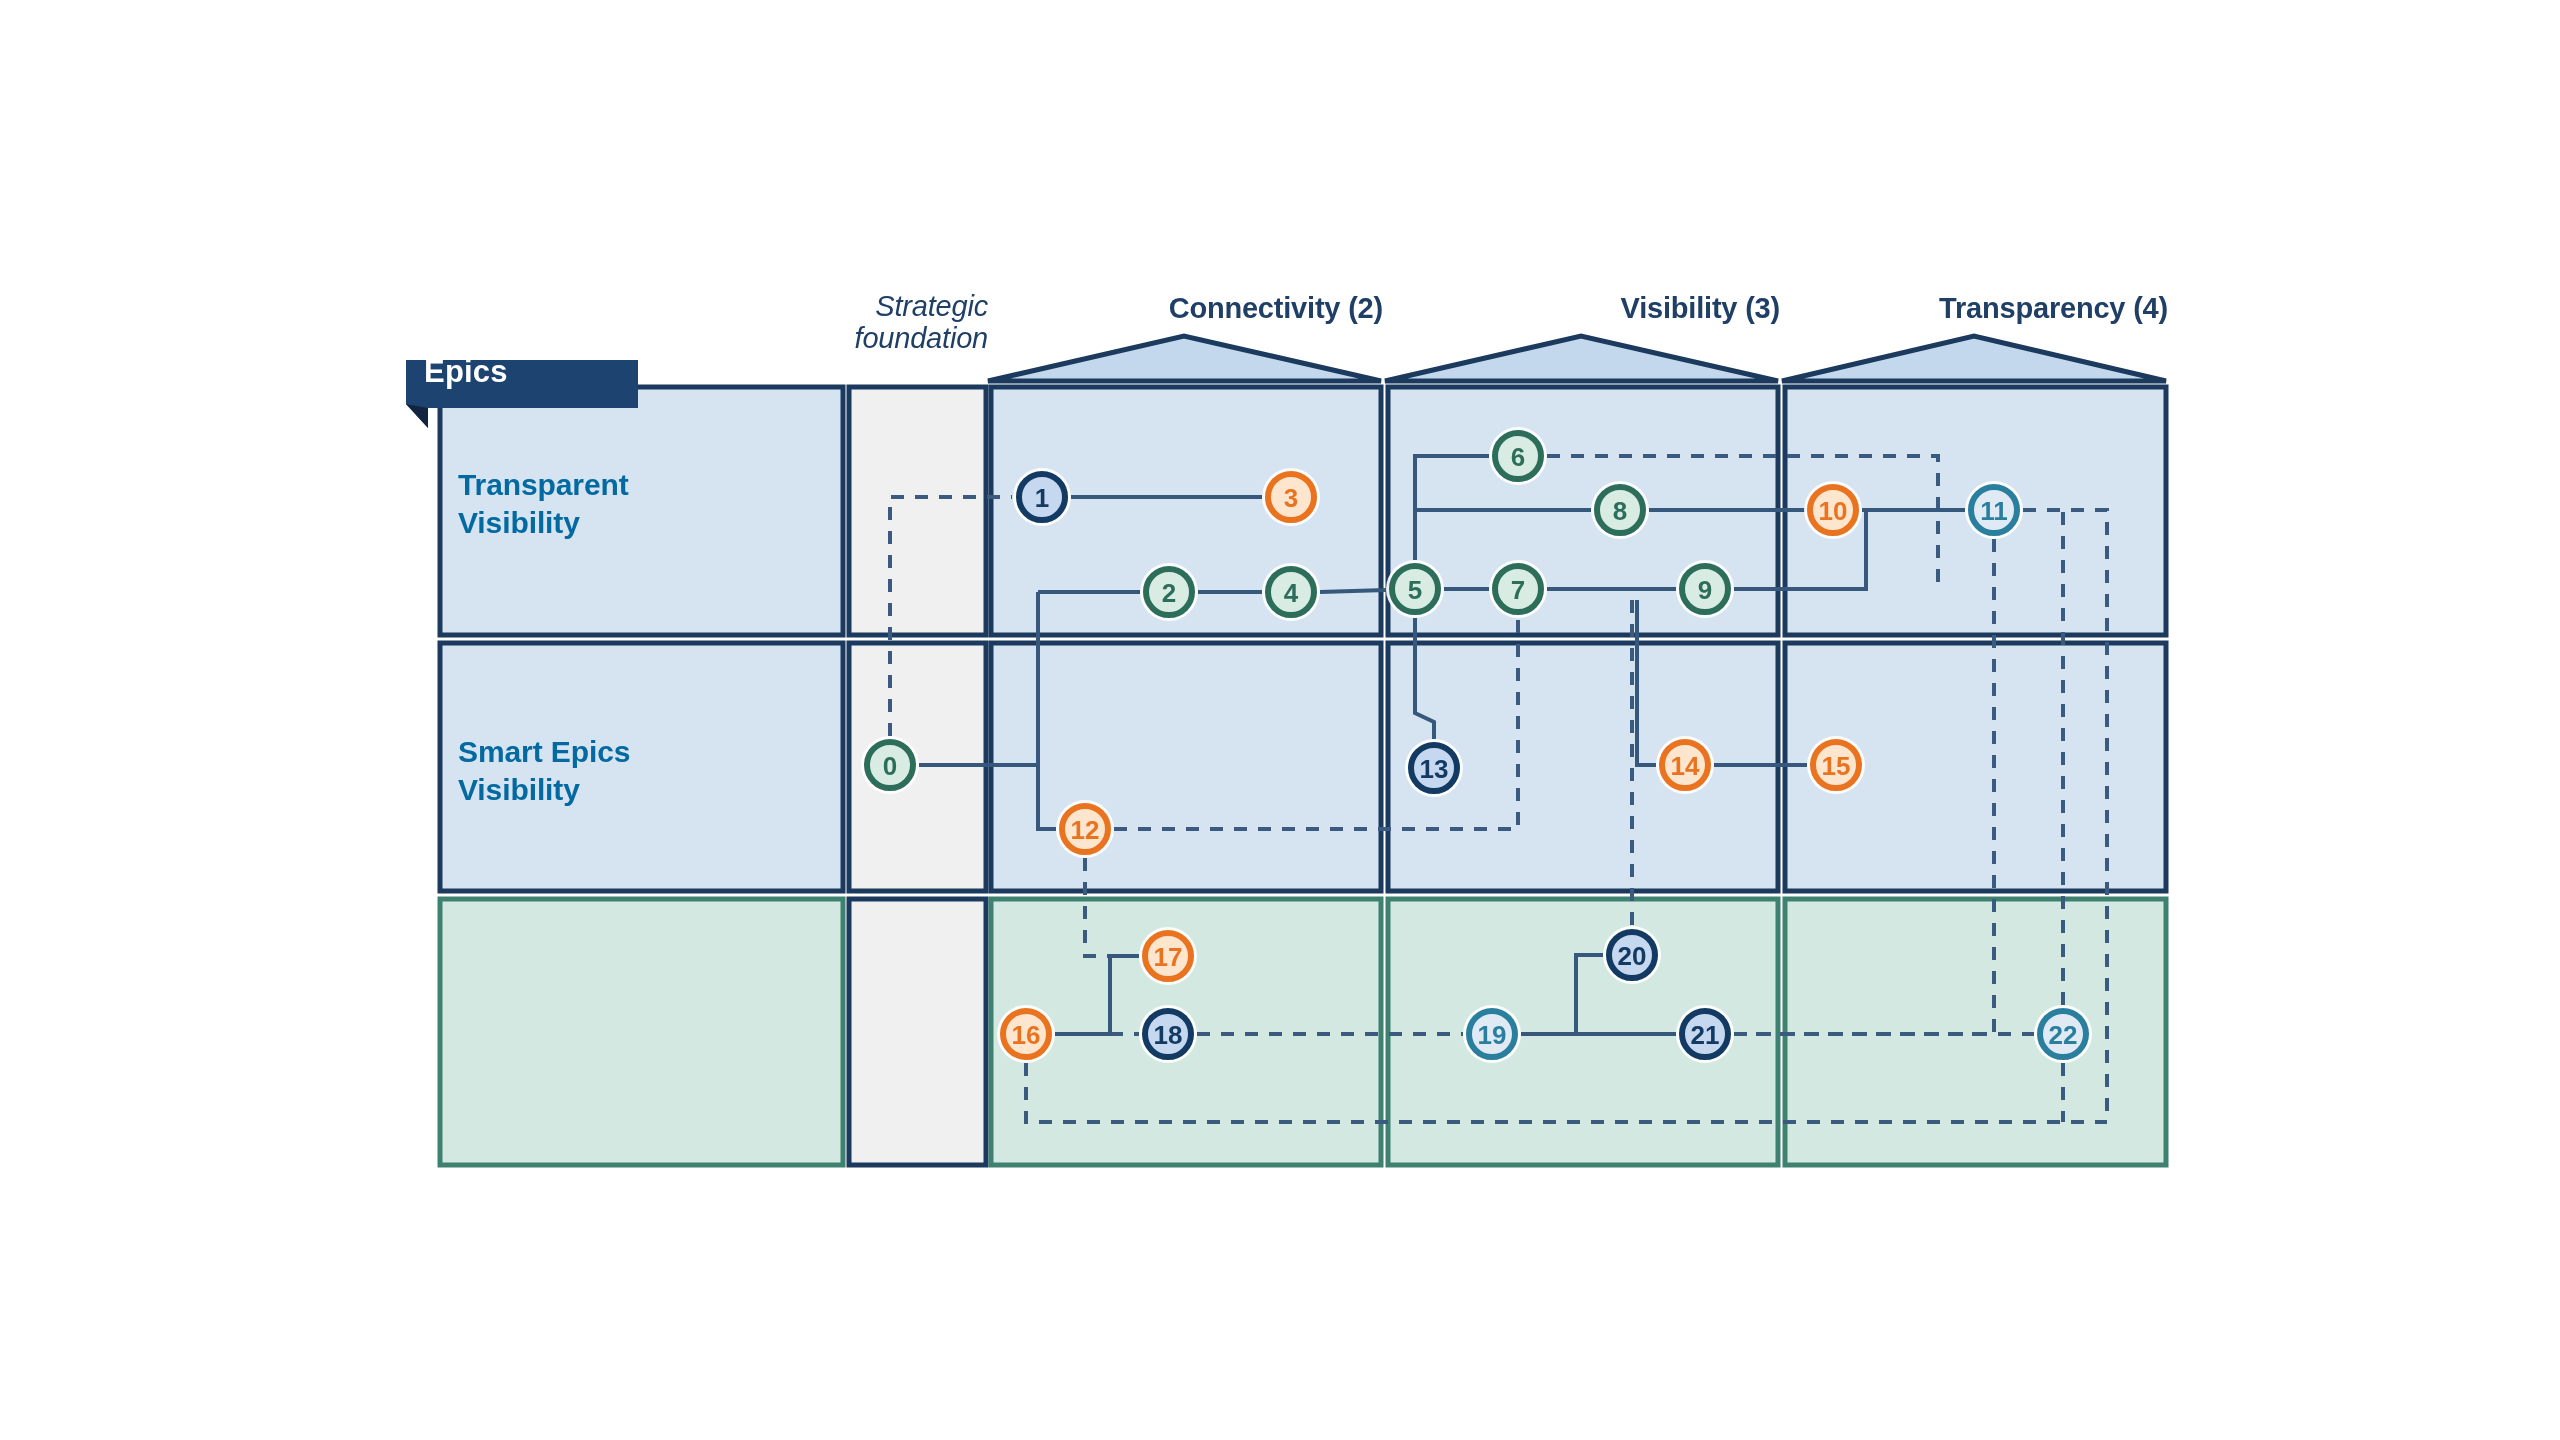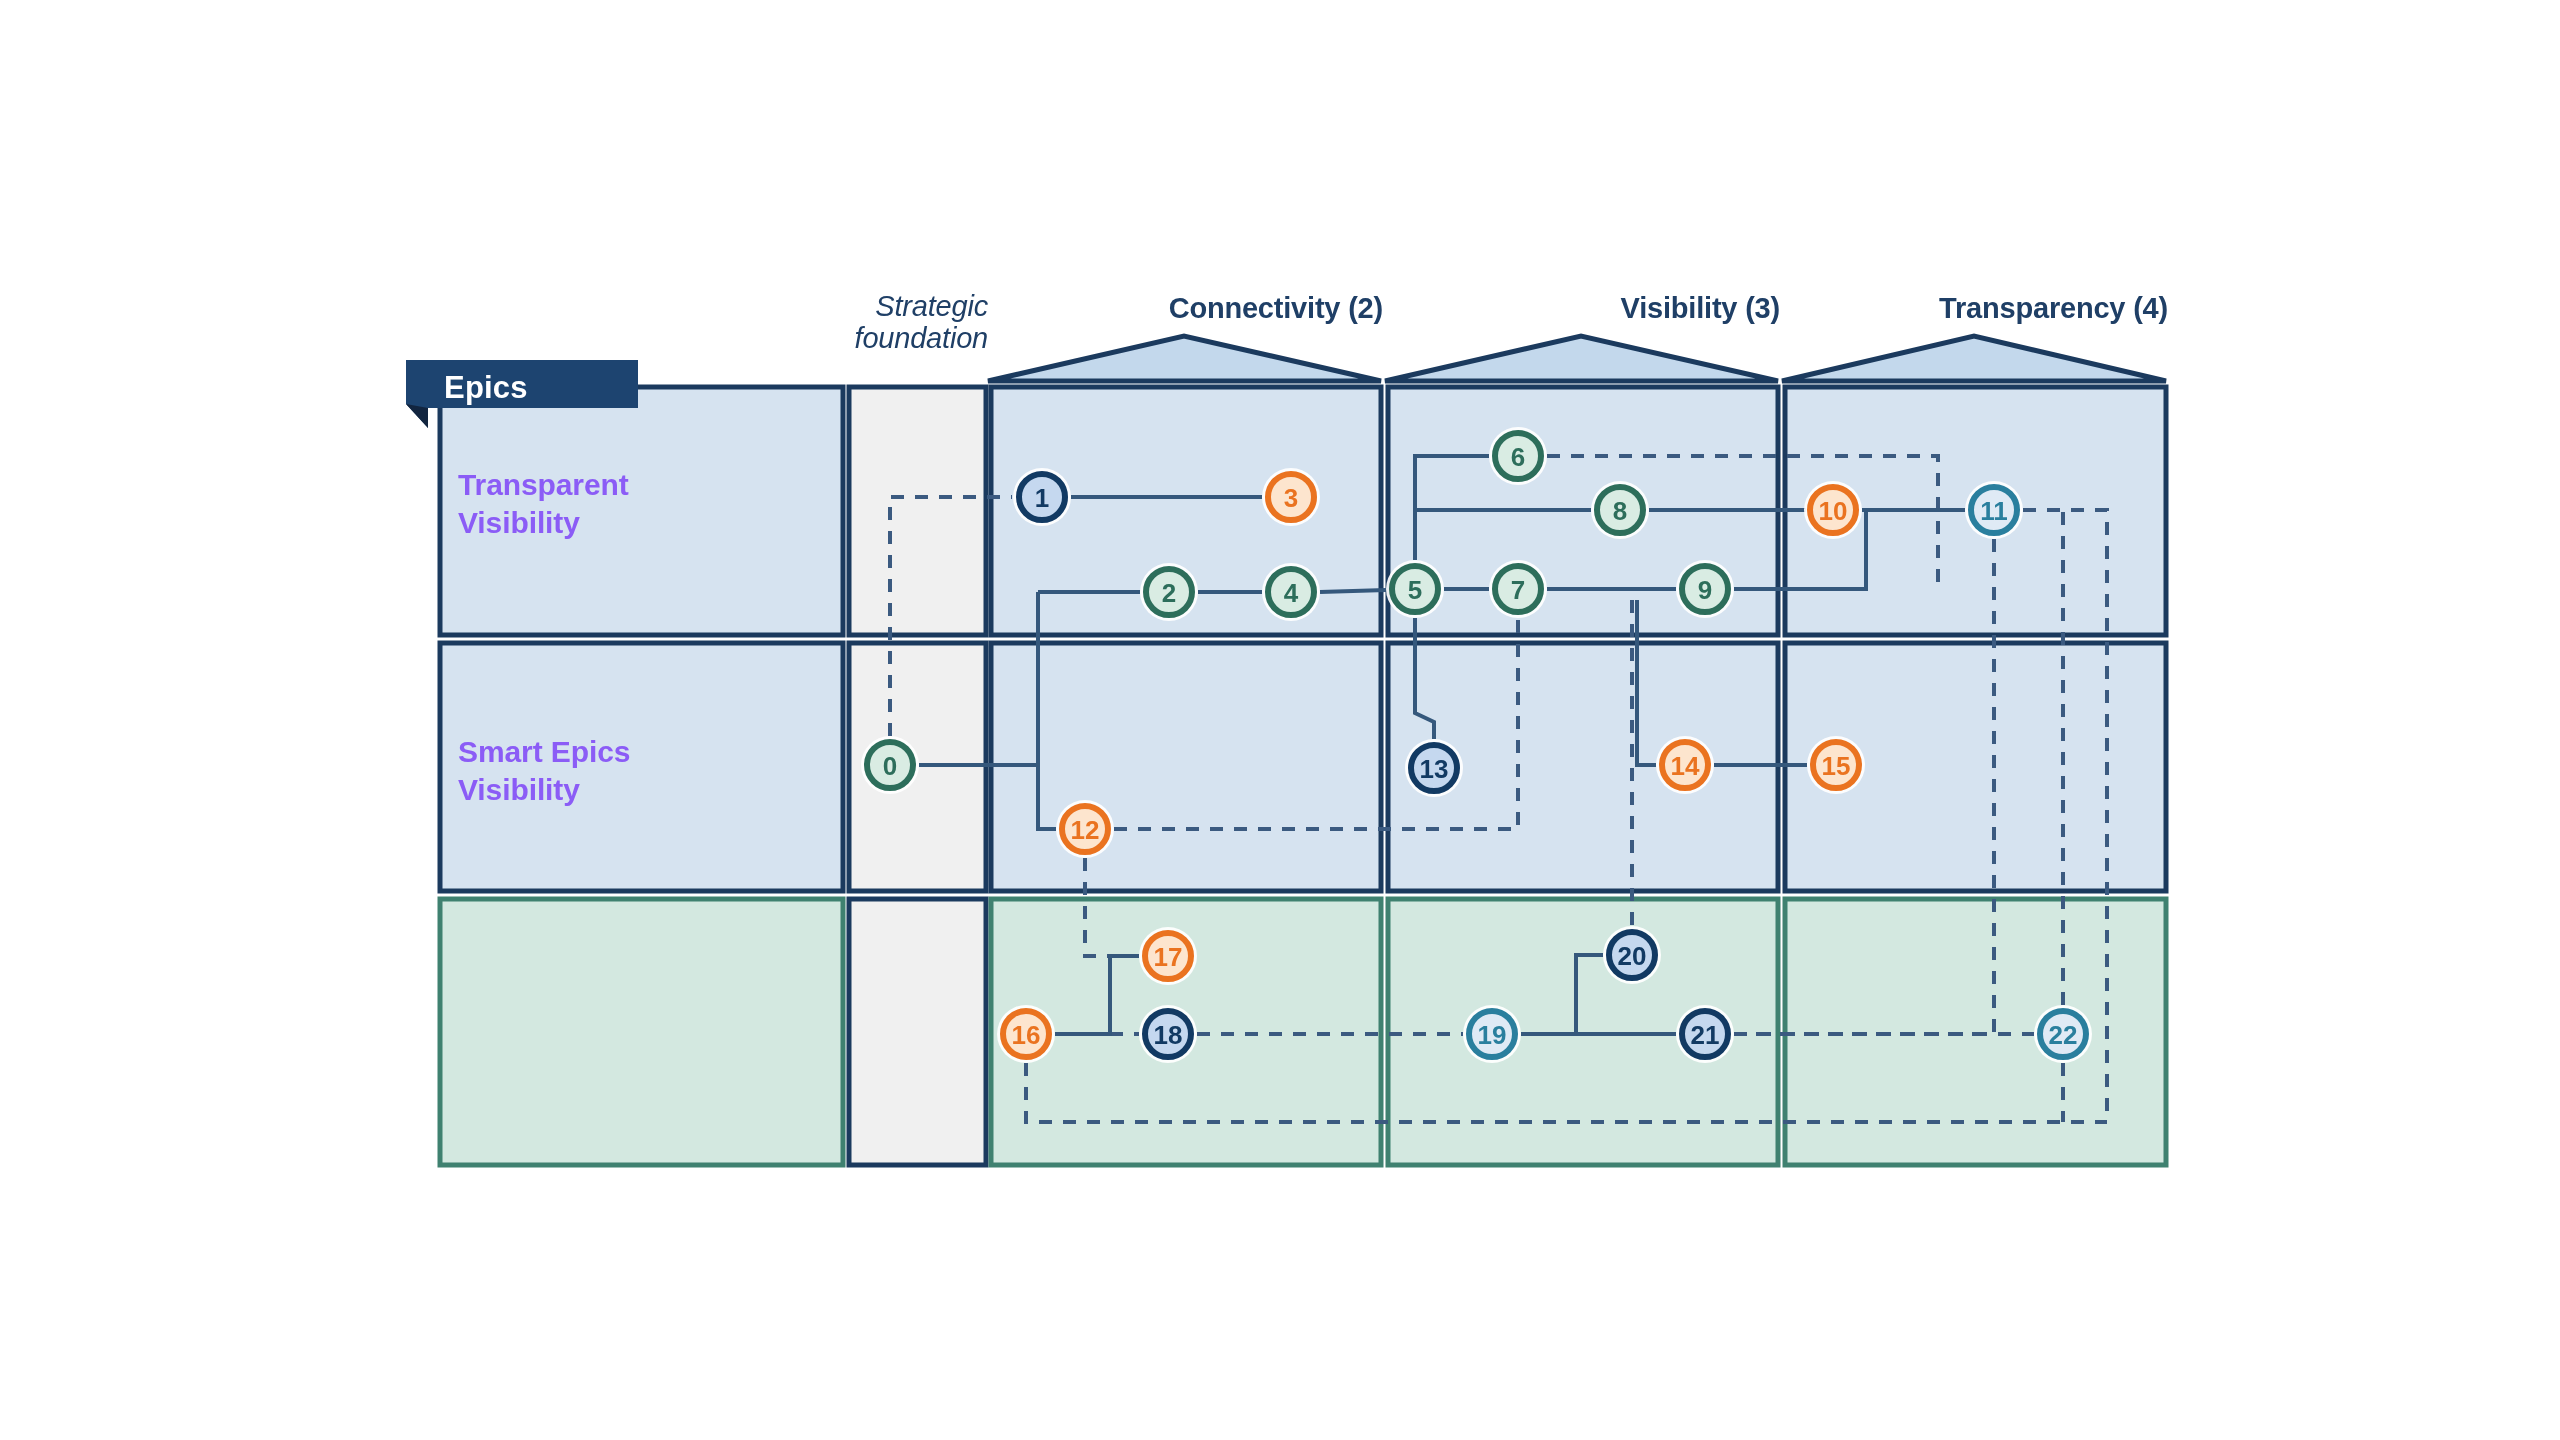--- a/index.html
+++ b/index.html
@@ -40,21 +40,21 @@
     font-style: italic;
     font-weight: normal;
   }
   .row-label {
     position: absolute;
     font-weight: bold;
     font-size: 30px;
     line-height: 1.26;
     letter-spacing: -0.1px;
   }
-  .row-label.blue { color: #8b5cf6; }
+  .row-label.blue { color: #0369a1; }
   .row-label.green { color: #2c6b58; }
   .epics-label {
     position: absolute;
     color: #ffffff;
     font-weight: bold;
     font-size: 31px;
     letter-spacing: 0.2px;
   }
   .node-num {
     font-family: "Liberation Sans", sans-serif;
@@ -255,21 +255,21 @@
       </g>
 
   </svg>
 
   <div style="position:absolute;left:406px;top:360px;width:230px;height:48px;">
     <svg width="240" height="72" viewBox="0 0 240 72">
       <polygon points="0,0 232,0 232,48 22,48 22,68 0,44" fill="#1d4470"></polygon>
       <polygon points="0,44 22,48 22,68" fill="#12253f"></polygon>
     </svg>
   </div>
-  <div class="epics-label" style="left:424px; top:370px;margin-left:20px;">Epics</div>
+  <div class="epics-label" style="left:424px; top:354px;">Epics</div>
 
   <div class="col-title italic" style="left:838px; top:290px; width:150px;">
     <div>Strategic</div>
     <div>foundation</div>
   </div>
   <div class="col-title" style="left:986px; top:292px; width:397px;">Connectivity (2)</div>
   <div class="col-title" style="left:1383px; top:292px; width:397px;">Visibility (3)</div>
   <div class="col-title" style="left:1780px; top:292px; width:388px;">Transparency (4)</div>
 
   <div class="row-label blue" style="left:458px; top:466px;">

